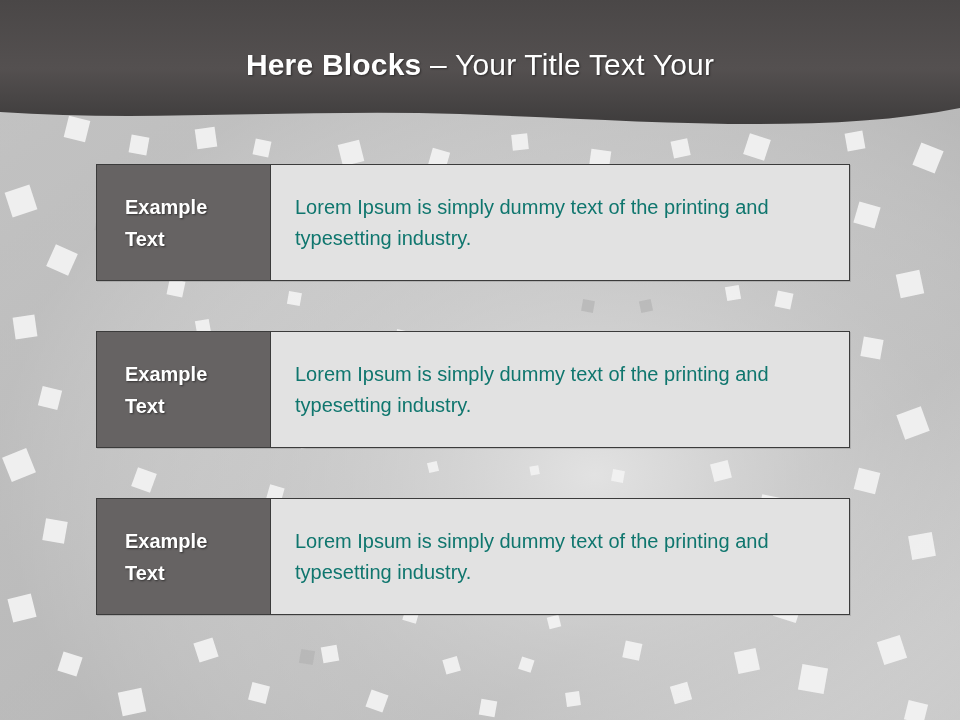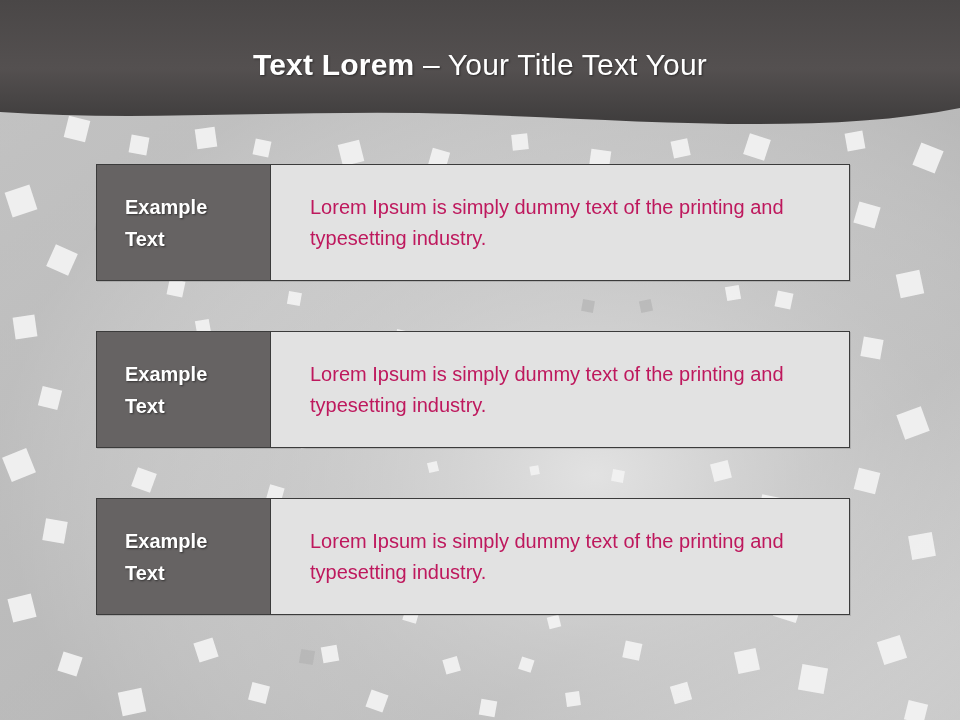--- a/index.html
+++ b/index.html
@@ -66,21 +66,20 @@
     z-index: 4;
   }
   .block {
     display: flex;
     align-items: stretch;
     border: 1px solid #3b3b3b;
     margin-bottom: 50px;
     box-shadow: 1px 1px 0 rgba(0,0,0,.12);
     height: 115px;
     background: #e2e2e2;
-    gap: 15px;
   }
   .block-label {
     width: 174px;
     flex: 0 0 174px;
     background: #666363;
     color: #ffffff;
     font-weight: bold;
     font-size: 20px;
     line-height: 32px;
     display: flex;
@@ -88,21 +87,21 @@
     justify-content: center;
     padding-left: 28px;
     box-sizing: border-box;
     text-shadow: 1px 1px 2px rgba(0,0,0,.5);
     border-right: 1px solid #3b3b3b;
   }
   .block-label span { display: block; }
   .block-body {
     flex: 1 1 auto;
     background: #e2e2e2;
-    color: #be185d;
+    color: #0f766e;
     font-size: 20px;
     line-height: 31px;
     padding: 0 36px 0 24px;
     display: flex;
     align-items: center;
     box-sizing: border-box;
   }
   .block-body p {
     margin: 0;
   }
@@ -235,21 +234,21 @@
           <stop offset="0%" stop-color="#4a4747"></stop>
           <stop offset="55%" stop-color="#545050"></stop>
           <stop offset="100%" stop-color="#3e3c3c"></stop>
         </linearGradient>
       </defs>
       <path d="M0,0 L960,0 L960,108 C820,136 640,120 460,114 C300,109 140,122 0,112 Z" fill="url(#bandGrad)"></path>
     </svg>
   </div>
 
   <div class="slide-title">
-    <span class="strong">Text Lorem</span><span class="light"> – </span><span class="light">Your Title Text Your</span>
+    <span class="strong">Here Blocks</span><span class="light"> – </span><span class="light">Your Title Text Your</span>
   </div>
 
   <div class="blocks">
 
     <div class="block">
       <div class="block-label">
         <span>Example</span>
         <span>Text</span>
       </div>
       <div class="block-body">

